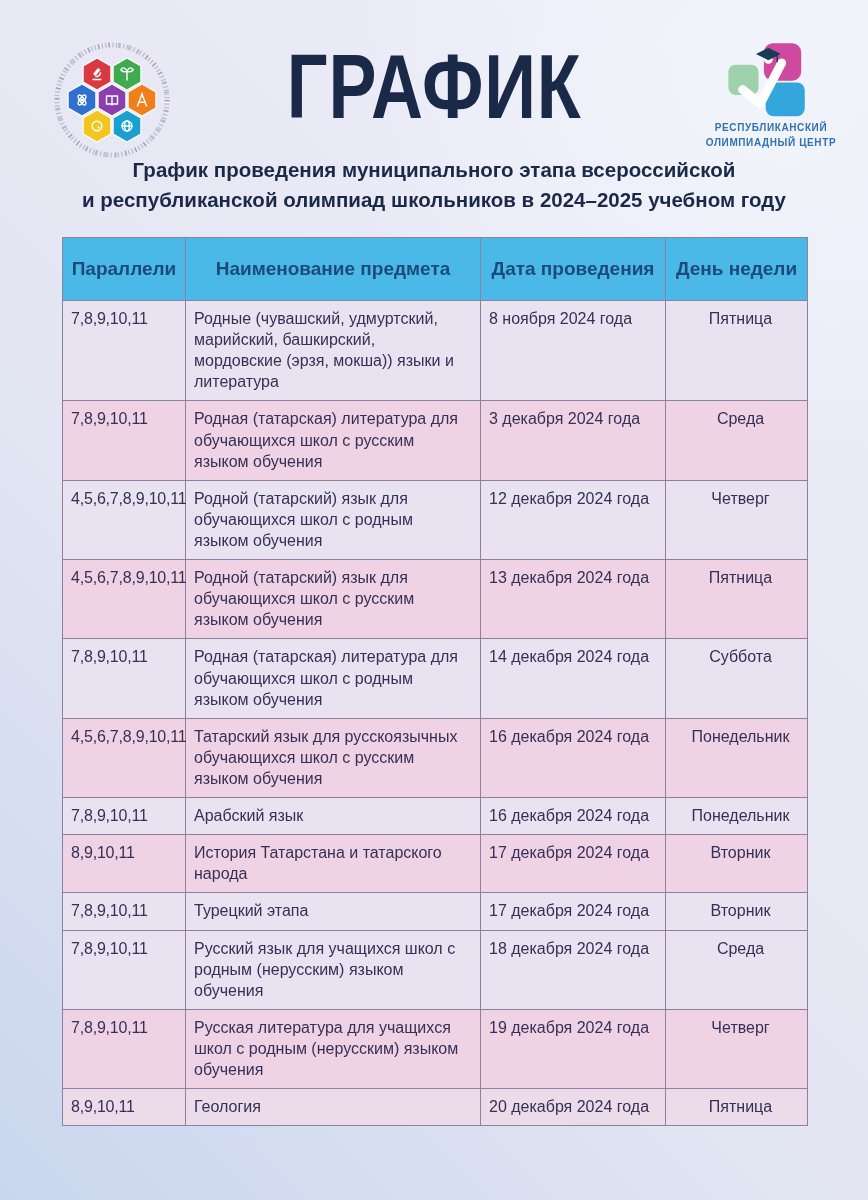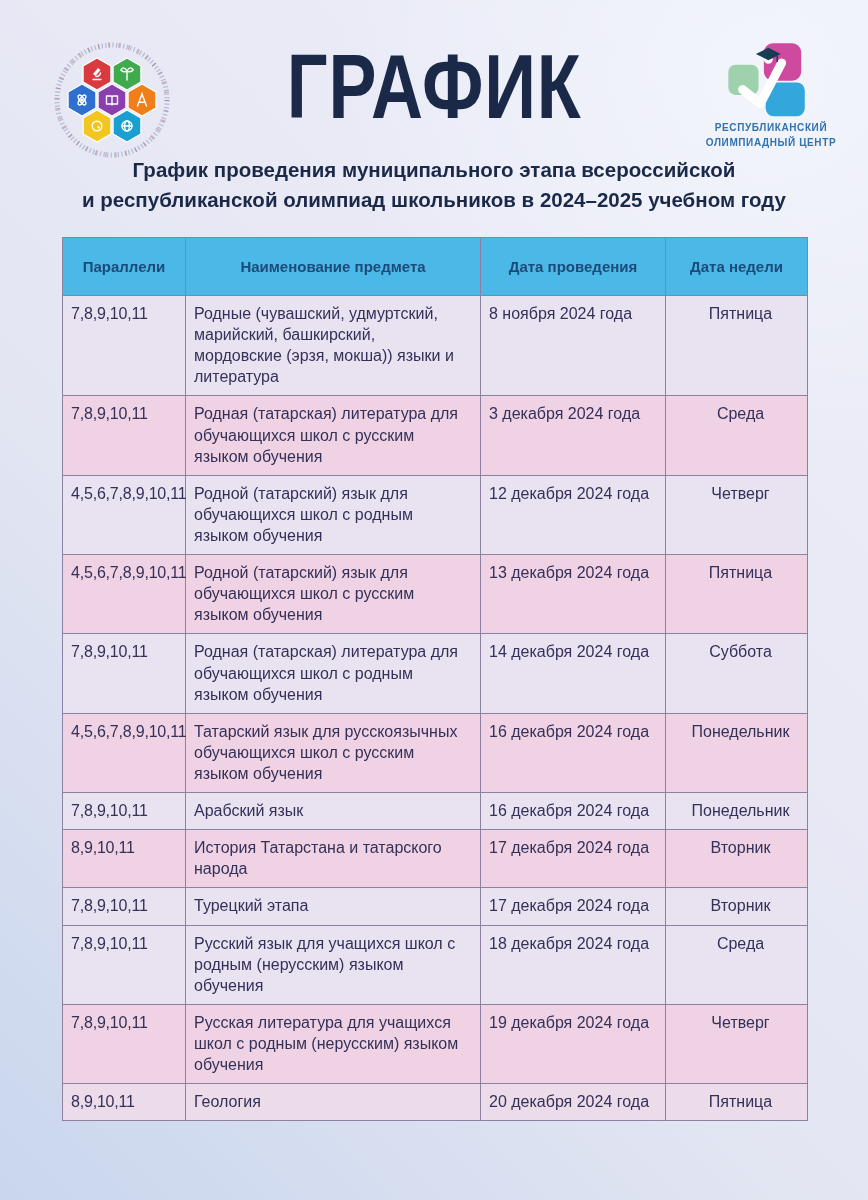--- a/index.html
+++ b/index.html
@@ -56,21 +56,21 @@
     width: 745px;
     border-collapse: collapse;
     table-layout: fixed;
   }
   table.schedule th, table.schedule td {
     border: 1px solid var(--table-border, #8d80a1);
   }
   table.schedule th {
     background: var(--header-bg, #4bb9e7);
     color: var(--header-text, #1d4a78);
-    font-size: 15px; font-weight: 600;
+    font-size: 19px; font-weight: 600;
     height: 50px; text-align: center; vertical-align: middle;
     padding: 20px 4px;
   }
   table.schedule td {
     color: var(--cell-text, #38305f);
     font-size: 16px; line-height: 1.32;
     vertical-align: top;
     padding: 7px 0 8px 8px;
   }
   td.col-parallels { padding-left: 6px; padding-right: 2px; white-space: nowrap; font-size: 15px; letter-spacing: -0.2px; }
@@ -157,21 +157,21 @@
       <col style="width:123px">
         <col style="width:295px">
         <col style="width:185px">
         <col style="width:142px">
     </colgroup>
     <thead>
       <tr id="thead-row">
           <th>Параллели</th>
           <th>Наименование предмета</th>
           <th>Дата проведения</th>
-          <th>Дата недели</th>
+          <th>День недели</th>
         </tr>
     </thead>
     <tbody id="tbody">
         <tr class="light">
           <td class="col-parallels">7,8,9,10,11</td>
           <td class="col-subject">Родные (чувашский, удмуртский,
 марийский, башкирский,
 мордовские (эрзя, мокша)) языки и
 литература</td>
           <td class="col-date">8 ноября 2024 года</td>

